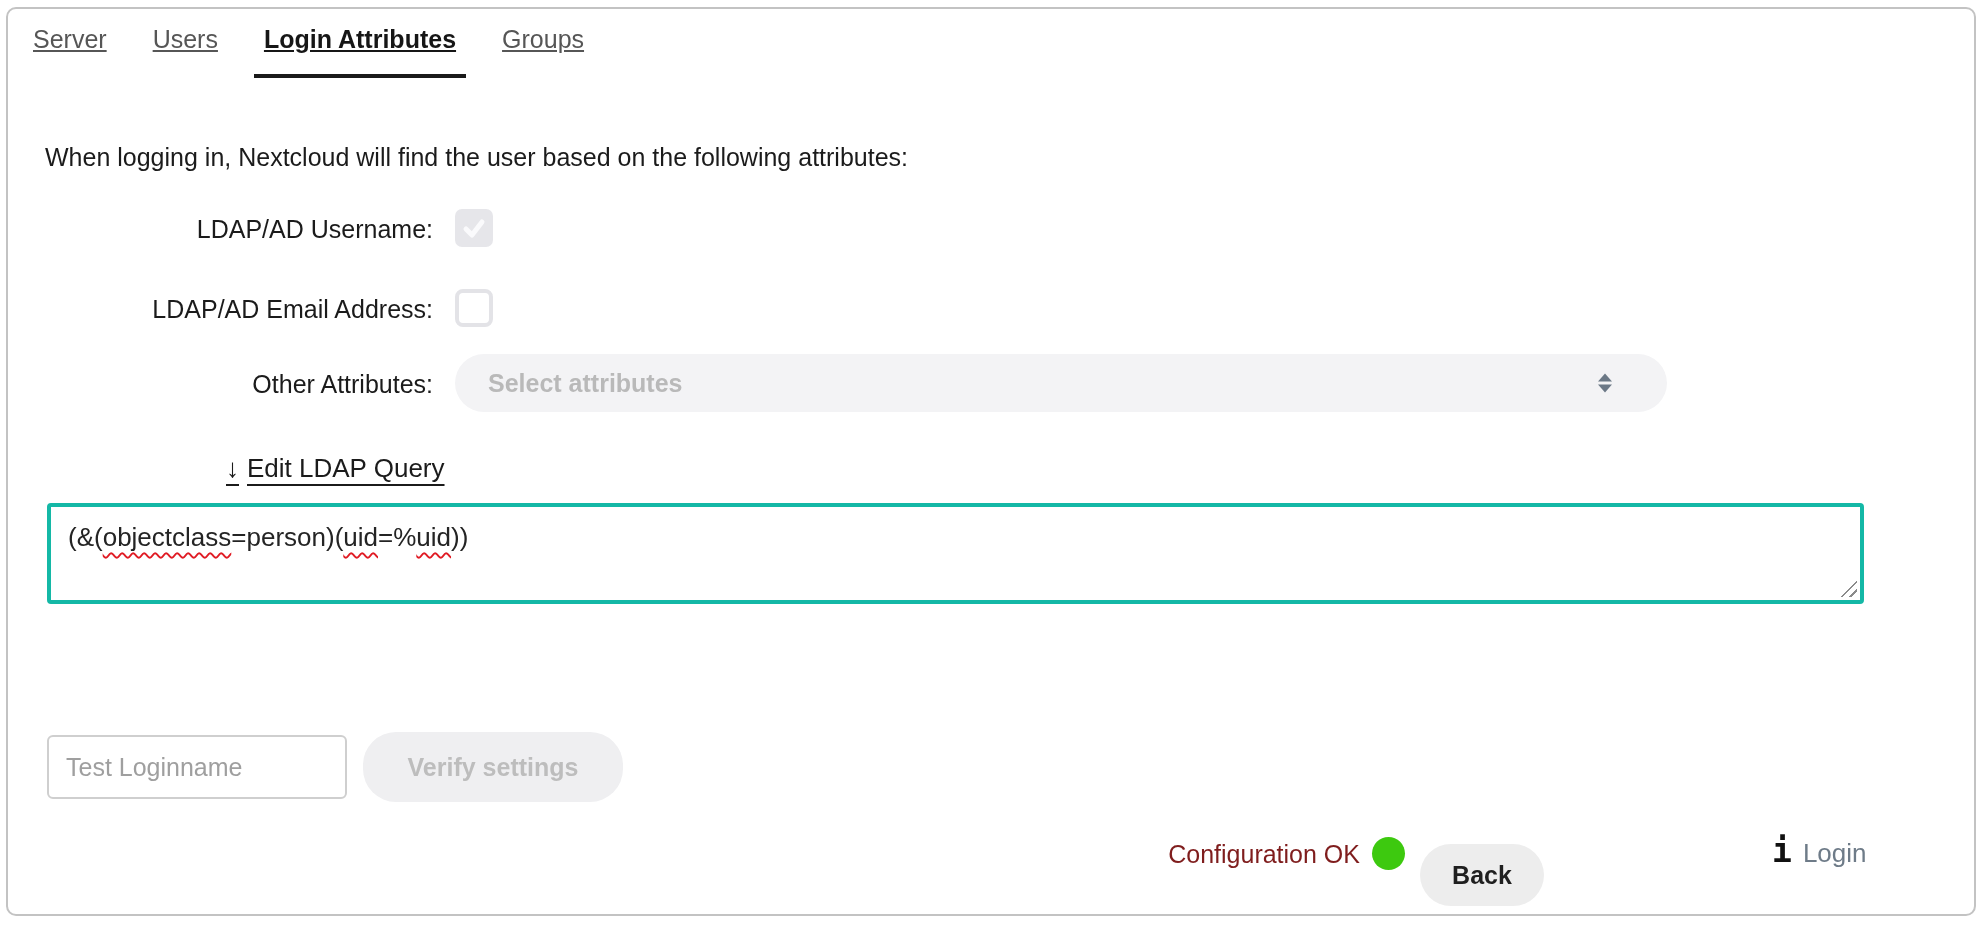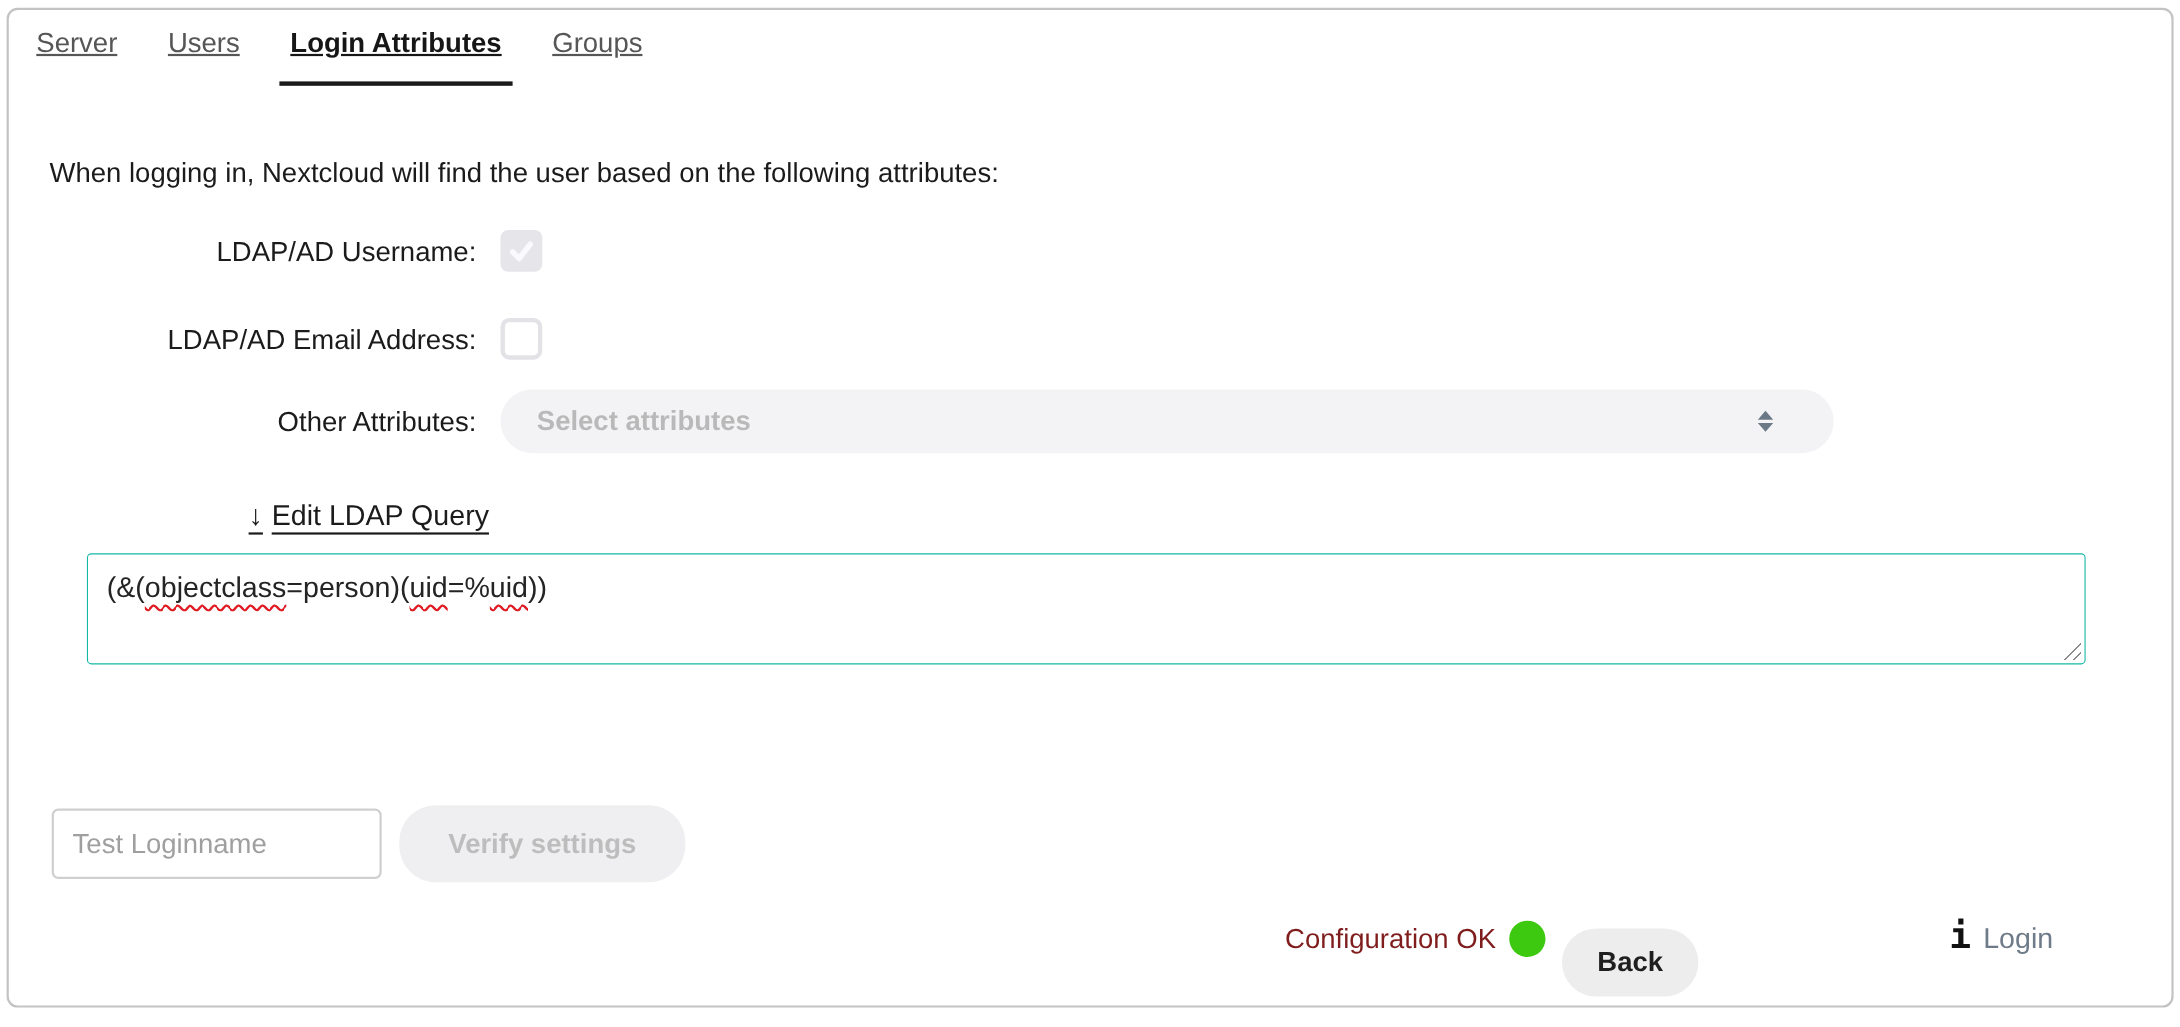--- a/index.html
+++ b/index.html
@@ -39,22 +39,22 @@
   .sort-icon .tri-down { width:0; height:0; border-left:7px solid transparent;
     border-right:7px solid transparent; border-top:8px solid #6b7886; }
 
   
   .query-toggle { position:absolute; left:197px; top:453px; font-size:26px; color:#1b1b1b;
     cursor:pointer; text-decoration:underline; text-decoration-thickness:2px; text-underline-offset:7px;margin-left:29px; }
   .query-toggle .arrow { margin-right:8px; }
 
   
   .query-box { position:absolute; left:47px; top:503px; width:1817px; height:101px;
-    border:1px solid #14b8a6; border-radius:4px; background:#fff;
-    font-size:26px; color:#242424; padding:15px 17px; cursor:text;margin-left:32px; }
+    border:4px solid #14b8a6; border-radius:4px; background:#fff;
+    font-size:26px; color:#242424; padding:15px 17px; cursor:text; }
   .misspelled { text-decoration-line:underline; text-decoration-style:wavy;
     text-decoration-color:#e01b24; text-decoration-thickness:2px; text-underline-offset:6px; }
   .resize-handle { position:absolute; right:3px; bottom:3px; width:21px; height:21px;
     background:repeating-linear-gradient(135deg,#8b8b8b 0 1.6px,transparent 1.6px 6px);
     clip-path:polygon(100% 0,100% 100%,0 100%); cursor:nwse-resize; }
 
   
   .test-input { position:absolute; left:47px; top:735px; width:300px; height:64px;
     border:2px solid #cfcfcf; border-radius:6px; font-size:25px; padding:0 17px;
     font-family:"Liberation Sans","DejaVu Sans",sans-serif; color:#333; outline:none; }

